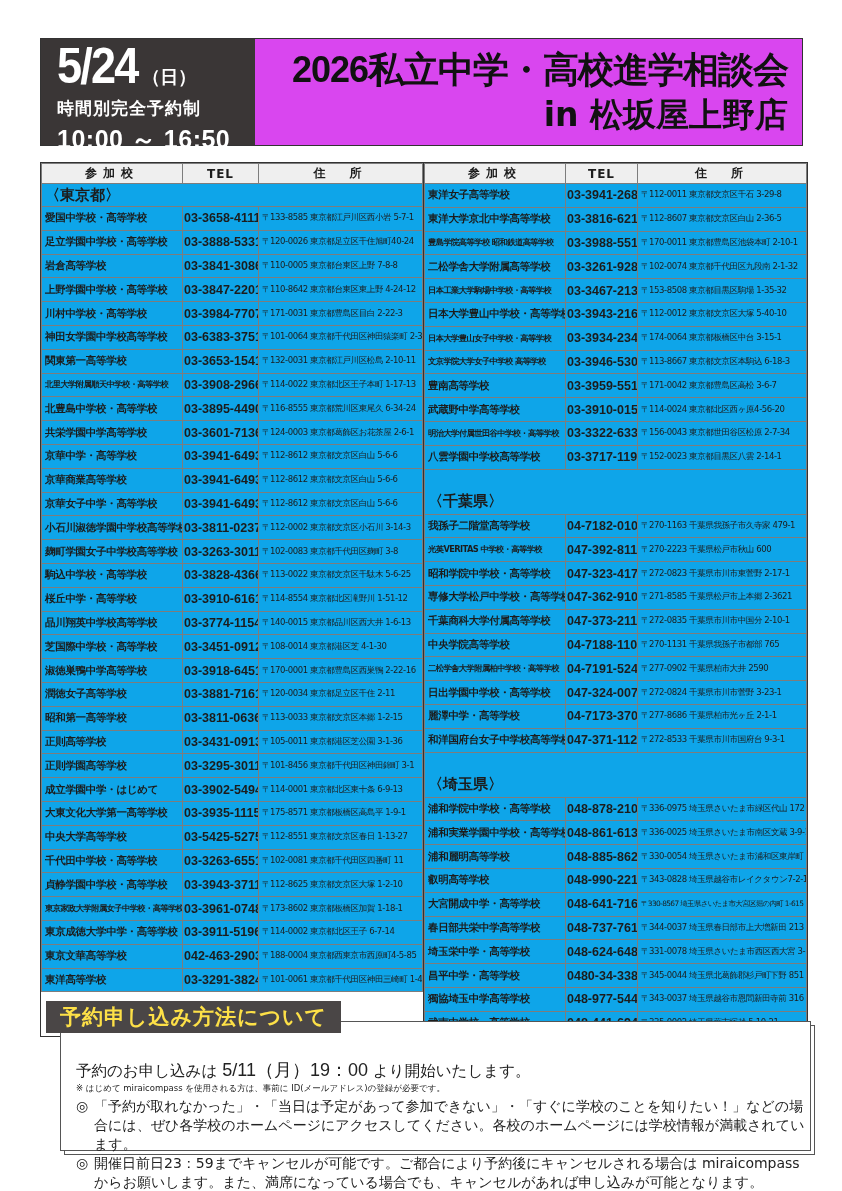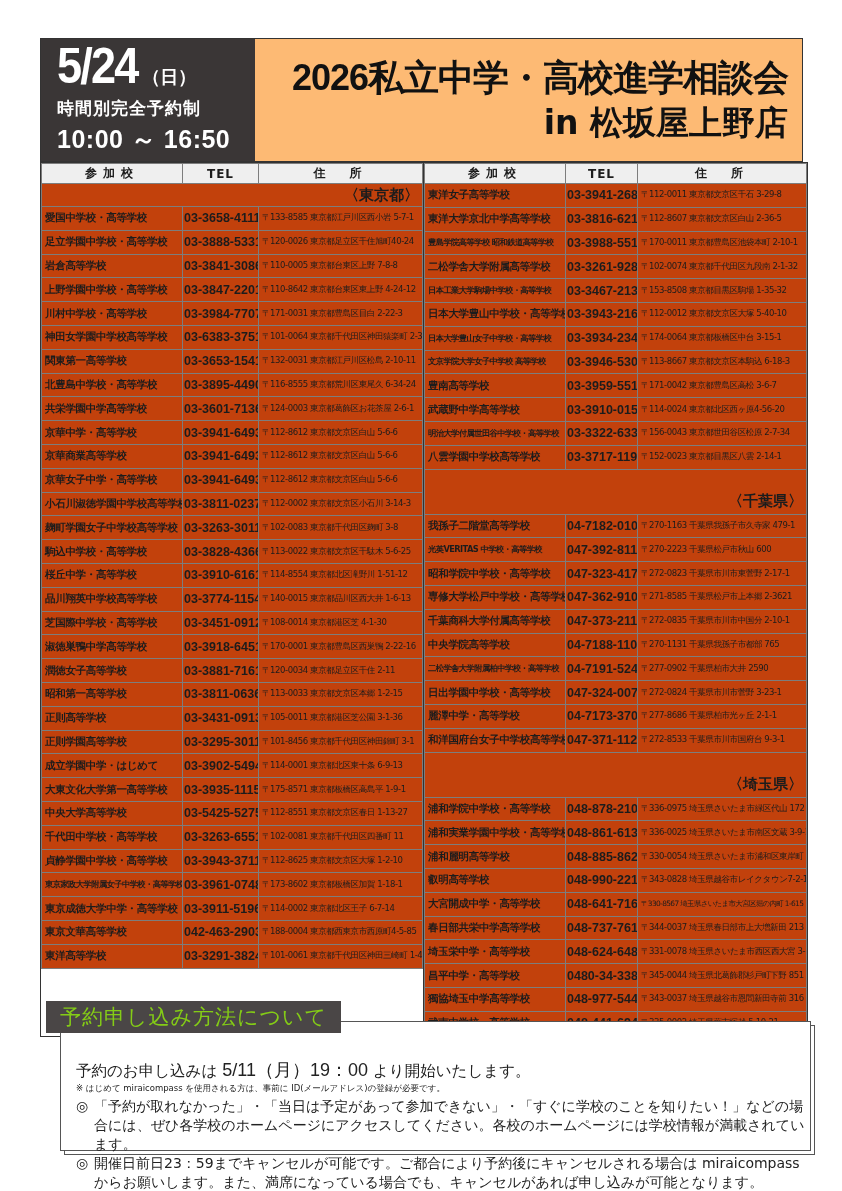--- a/index.html
+++ b/index.html
@@ -1,57 +1,57 @@
 <!DOCTYPE html>
 <html><head>
 <meta charset="utf-8">
 <style>
   html, body { margin:0; padding:0; }
   body {
     width:842px; height:1191px; background:#ffffff; position:relative; overflow:hidden;
     font-family:"DejaVu Sans", "Liberation Sans", sans-serif; color:#1c1c1c;
   }
   .header {
-    position:absolute; left:40px; top:38px; width:763px; height:124px;
-    border:1.5px solid #333; box-sizing:border-box; display:flex; background:#fdba74;
+    position:absolute; left:40px; top:38px; width:763px; height:108px;
+    border:1.5px solid #333; box-sizing:border-box; display:flex; background:#d946ef;
   }
   .hdr-left {
     width:214px; height:100%; background:#3a3636; color:#fff; box-sizing:border-box;
     padding:2px 0 0 16px; font-weight:bold;
   }
   .hdr-date { display:flex; align-items:baseline; line-height:1; }
   .hdr-date .d { font-family:"Liberation Sans", sans-serif; font-size:50px; font-weight:bold; letter-spacing:-2px; transform:scaleX(0.9); transform-origin:left; display:inline-block; }
   .hdr-date .w { font-size:18px; margin-left:-4px; }
   .hdr-sub { font-size:17px; letter-spacing:1px; margin-top:6px; }
   .hdr-time { font-family:"Liberation Sans", sans-serif; font-size:25px; font-weight:bold; margin-top:3px; letter-spacing:0.5px; }
   .hdr-right { flex:1; display:flex; flex-direction:column; align-items:flex-end; justify-content:center; padding-right:14px; }
   .hdr-title { font-size:36px; font-weight:bold; letter-spacing:-1px; line-height:1.1; color:#111; }
   .hdr-title .yr { font-family:"Liberation Sans", sans-serif; }
   .hdr-venue { font-size:33px; font-weight:bold; color:#111; line-height:1.15; margin-top:6px; }
 
   .tables { position:absolute; left:40px; top:162px; width:763px; display:flex; }
-  table { border-collapse:collapse; table-layout:fixed; background:#c2410c; }
+  table { border-collapse:collapse; table-layout:fixed; background:#0ea5e9; }
   table.left { width:381px; }
   table.right { width:382px; }
   th, td { border:1px solid #7d7d7d; padding:0 3px; height:22.8px; white-space:nowrap; overflow:hidden; }
   th { font-size:12px; font-weight:bold; height:19px; letter-spacing:6px; text-align:center; background:#efefef; }
   td.name { font-size:10.5px; font-weight:bold; letter-spacing:-0.3px; }
   td.name.sm { font-size:8.3px; letter-spacing:-0.6px; }
   td.tel { font-family:"Liberation Sans", sans-serif; font-size:12.5px; font-weight:bold; text-align:center; padding:0 1px; }
   td.addr { font-size:8.5px; letter-spacing:-0.4px; padding-left:3px; }
   td.addr.sm { font-size:7.4px; letter-spacing:-0.6px; }
-  td.region { text-align:right; font-size:15px; font-weight:bold; height:22px; }
+  td.region { text-align:left; font-size:15px; font-weight:bold; height:22px; }
   td.region.tall { height:41px; vertical-align:bottom; padding-bottom:3px; }
   .outer-left { border:1.5px solid #333; border-right:none; box-sizing:border-box; }
   .outer-right { border:1.5px solid #333; box-sizing:border-box; }
 
   .howto { position:absolute; left:40px; top:1001px; width:768px; height:160px; }
   .howto-tab {
     position:absolute; left:6px; top:0; height:32px; padding:0 14px;
-    background:#4a4646; color:#84cc16; font-size:21px; font-weight:normal; line-height:32px; letter-spacing:1px; z-index:2;
+    background:#4a4646; color:#fde047; font-size:21px; font-weight:bold; line-height:32px; letter-spacing:1px; z-index:2;
   }
   .howto-box1 { position:absolute; left:24px; top:24px; width:749px; height:128px; border:1.2px solid #555; }
   .howto-box2 { position:absolute; left:20px; top:20px; width:749px; height:128px; border:1.2px solid #555; background:#fff; }
   .howto-body { position:absolute; left:36px; top:60px; width:740px; font-size:14px; line-height:19px; color:#222; z-index:3; }
   .howto-body .big { font-size:15.5px; }
   .howto-body .big .dt { font-family:"Liberation Sans", sans-serif; font-size:18px; }
   .howto-body .note { font-size:8.5px; line-height:12px; margin:1px 0 3px 0; }
   .howto-body .item { display:flex; }
   .howto-body .item .mk { width:18px; flex:none; }
 </style>
@@ -119,20 +119,25 @@
           </tr>
           <tr>
             <td class="name">神田女学園中学校高等学校</td>
             <td class="tel">03-6383-3751</td>
             <td class="addr">〒101-0064 東京都千代田区神田猿楽町 2-3-6</td>
           </tr>
           <tr>
             <td class="name">関東第一高等学校</td>
             <td class="tel">03-3653-1541</td>
             <td class="addr">〒132-0031 東京都江戸川区松島 2-10-11</td>
+          </tr>
+          <tr>
+            <td class="name sm">北里大学附属順天中学校・高等学校</td>
+            <td class="tel">03-3908-2966</td>
+            <td class="addr">〒114-0022 東京都北区王子本町 1-17-13</td>
           </tr>
           <tr>
             <td class="name">北豊島中学校・高等学校</td>
             <td class="tel">03-3895-4490</td>
             <td class="addr">〒116-8555 東京都荒川区東尾久 6-34-24</td>
           </tr>
           <tr>
             <td class="name">共栄学園中学高等学校</td>
             <td class="tel">03-3601-7136</td>
             <td class="addr">〒124-0003 東京都葛飾区お花茶屋 2-6-1</td>

